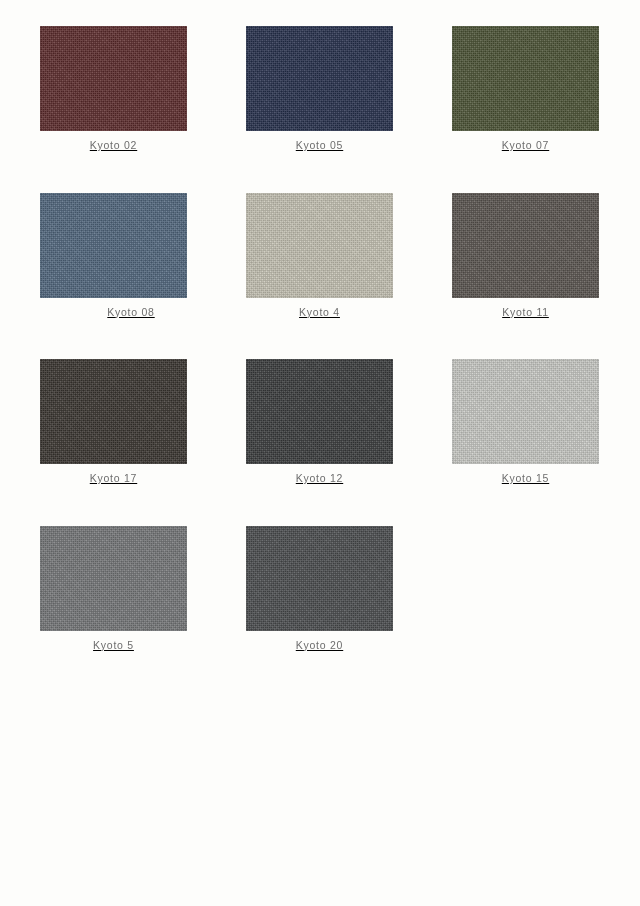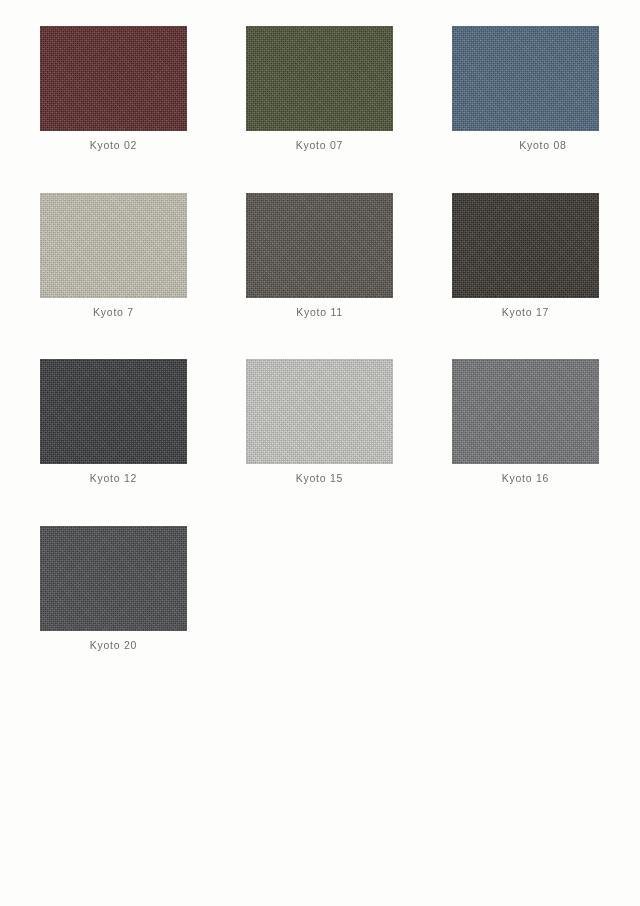--- a/index.html
+++ b/index.html
@@ -27,20 +27,21 @@
     column-gap: 59px;
     row-gap: 41px;
     margin-left: 40px;
     width: 500px;
   }
   .swatch-cell {
     width: 147px;
     display: flex;
     flex-direction: column;
     align-items: center;
+    text-decoration: underline;
   }
   .swatch-chip {
     width: 147px;
     height: 105px;
     position: relative;
     overflow: hidden;
     background-repeat: repeat;
     box-shadow: inset 0 0 0 1px rgba(0,0,0,0.055);
   }
   
@@ -94,34 +95,38 @@
 <body style="background: rgb(253, 253, 251);">
 
 <div class="page">
   <div class="swatch-grid">
 
     <div class="swatch-cell">
       <div class="swatch-chip" style="background-color: rgb(94, 43, 44);"></div>
       <div class="swatch-label" style="color: rgb(109, 109, 109);">Kyoto 02</div>
     </div>
 
+    <div class="swatch-cell">
+      <div class="swatch-chip" style="background-color: rgb(38, 48, 77);"></div>
+      <div class="swatch-label" style="color: rgb(109, 109, 109);">Kyoto 05</div>
+    </div>
 
     <div class="swatch-cell">
       <div class="swatch-chip" style="background-color: rgb(76, 84, 53);"></div>
       <div class="swatch-label" style="color: rgb(109, 109, 109);">Kyoto 07</div>
     </div>
 
     <div class="swatch-cell">
       <div class="swatch-chip" style="background-color: rgb(81, 104, 127);"></div>
       <div class="swatch-label" style="color: rgb(109, 109, 109); padding-left: 35px;">Kyoto 08</div>
     </div>
 
     <div class="swatch-cell">
       <div class="swatch-chip" style="background-color: rgb(200, 197, 182);"></div>
-      <div class="swatch-label" style="color: rgb(109, 109, 109);">Kyoto 7</div>
+      <div class="swatch-label" style="color: rgb(109, 109, 109);">Kyoto 4</div>
     </div>
 
     <div class="swatch-cell">
       <div class="swatch-chip" style="background-color: rgb(91, 85, 80);"></div>
       <div class="swatch-label" style="color: rgb(109, 109, 109);">Kyoto 11</div>
     </div>
 
     <div class="swatch-cell">
       <div class="swatch-chip" style="background-color: rgb(58, 53, 48);"></div>
       <div class="swatch-label" style="color: rgb(109, 109, 109);">Kyoto 17</div>
@@ -132,21 +137,21 @@
       <div class="swatch-label" style="color: rgb(109, 109, 109);">Kyoto 12</div>
     </div>
 
     <div class="swatch-cell">
       <div class="swatch-chip" style="background-color: rgb(204, 205, 200);"></div>
       <div class="swatch-label" style="color: rgb(109, 109, 109);">Kyoto 15</div>
     </div>
 
     <div class="swatch-cell">
       <div class="swatch-chip" style="background-color: rgb(118, 120, 122);"></div>
-      <div class="swatch-label" style="color: rgb(109, 109, 109);">Kyoto 16</div>
+      <div class="swatch-label" style="color: rgb(109, 109, 109);">Kyoto 5</div>
     </div>
 
     <div class="swatch-cell">
       <div class="swatch-chip" style="background-color: rgb(75, 77, 79);"></div>
       <div class="swatch-label" style="color: rgb(109, 109, 109);">Kyoto 20</div>
     </div>
 
   </div>
 </div>
 

